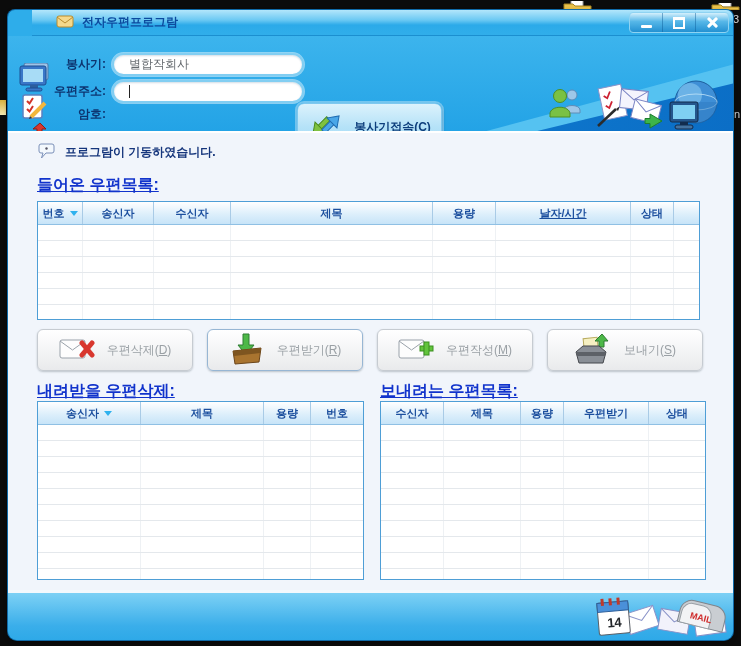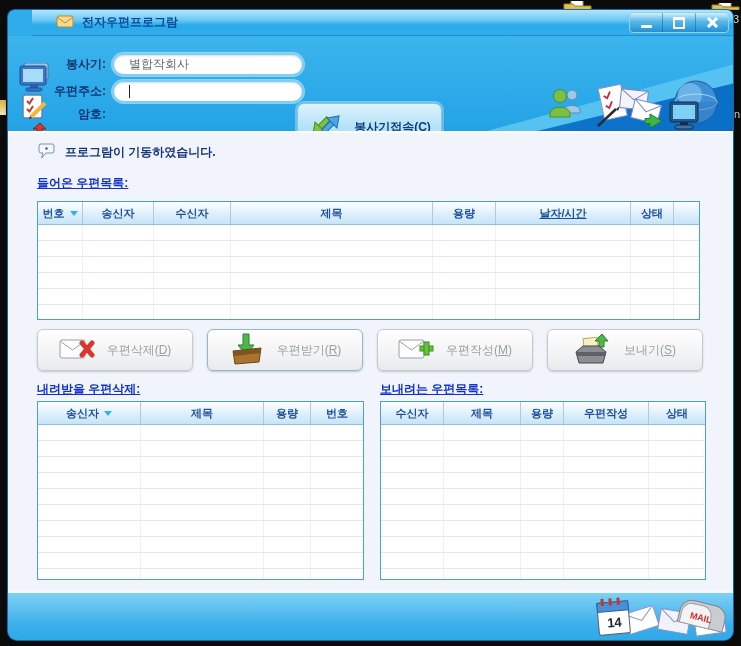--- a/index.html
+++ b/index.html
@@ -62,21 +62,21 @@
     display:flex;align-items:center;justify-content:center;gap:10px;
     color:#0d3e7c;font-weight:bold;font-size:12px;cursor:pointer;
   }
   .deco{position:absolute;}
   
   .content{
     position:absolute;left:0;top:121px;right:0;bottom:50px;
     background:#f1f5fb;border-top:2px solid #ffffff;
   }
   .status-row{position:absolute;left:30px;top:10px;display:flex;align-items:center;gap:10px;color:#16367c;font-weight:bold;font-size:12px;}
-  .section-label{position:absolute;color:#1133cc;font-weight:bold;font-size:12px;text-decoration:underline;text-align:center;}
+  .section-label{position:absolute;color:#1133cc;font-weight:bold;font-size:16px;text-decoration:underline;text-align:center;}
   
   .tbl{position:absolute;background:#fff;border:1px solid #4e9ed6;display:flex;flex-direction:column;overflow:hidden;box-sizing:border-box;}
   .thead{display:flex;height:22px;flex:none;background:linear-gradient(#ffffff,#ddeffb 55%,#c7e4f8);border-bottom:1px solid #8fc0e4;}
   .th{flex:none;display:flex;align-items:center;justify-content:center;gap:5px;color:#1c4f9e;font-weight:bold;font-size:11px;border-right:1px solid #a9cbe6;box-sizing:border-box;white-space:nowrap;overflow:hidden;}
   .th:last-child{border-right:none;flex:1;}
   .sort-arrow{display:inline-block;width:0;height:0;border-left:4px solid transparent;border-right:4px solid transparent;border-top:5px solid #2fb2ee;}
   .tbody{flex:1;overflow:hidden;}
   .tr{display:flex;height:15px;border-bottom:1px solid #e4e8ec;}
   .td{flex:none;border-right:1px solid #eef1f4;box-sizing:border-box;height:100%;}
   .td:last-child{border-right:none;flex:1;}
@@ -488,21 +488,21 @@
           <div class="th" style="width: 63px;">
             <span>수신자</span>
           </div>
           <div class="th" style="width: 77px;">
             <span>제목</span>
           </div>
           <div class="th" style="width: 43px;">
             <span>용량</span>
           </div>
           <div class="th" style="width: 85px;">
-            <span>우편작성</span>
+            <span>우편받기</span>
           </div>
           <div class="th" style="width: 56px;">
             <span>상태</span>
           </div>
         </div>
         <div class="tbody">
           <div class="tr">
             <div class="td" style="width: 63px;"></div>
             <div class="td" style="width: 77px;"></div>
             <div class="td" style="width: 43px;"></div>

